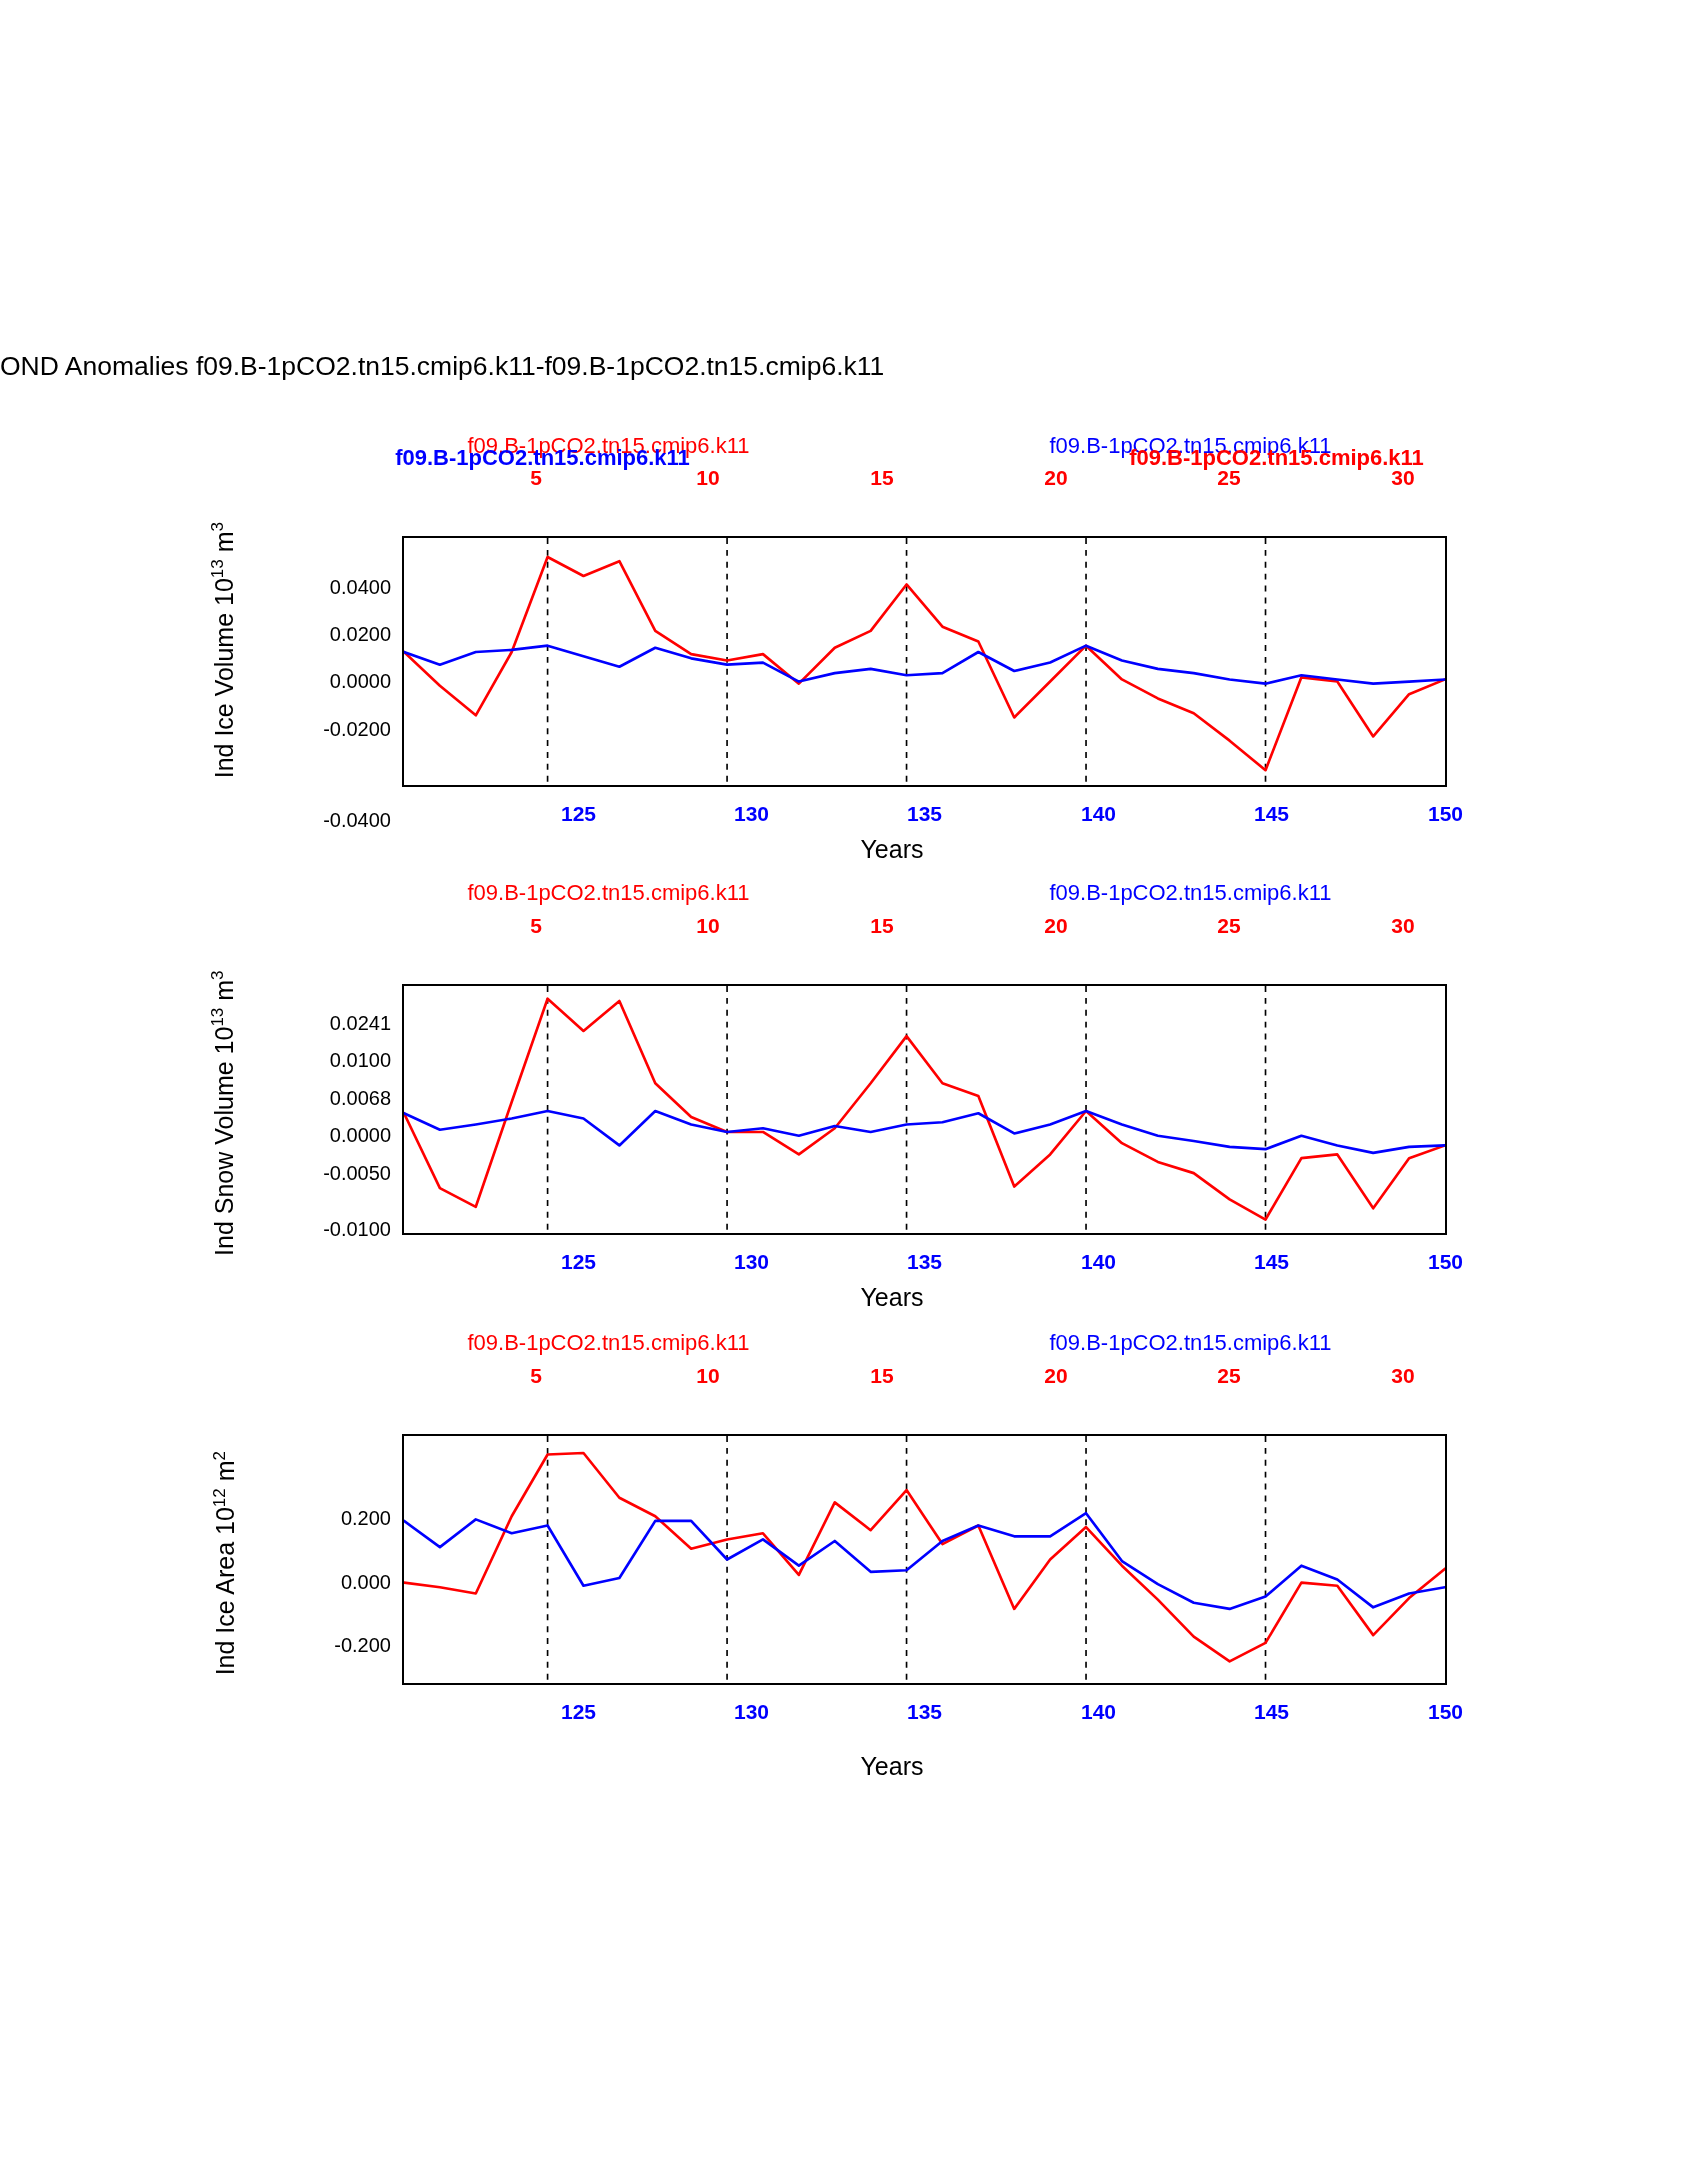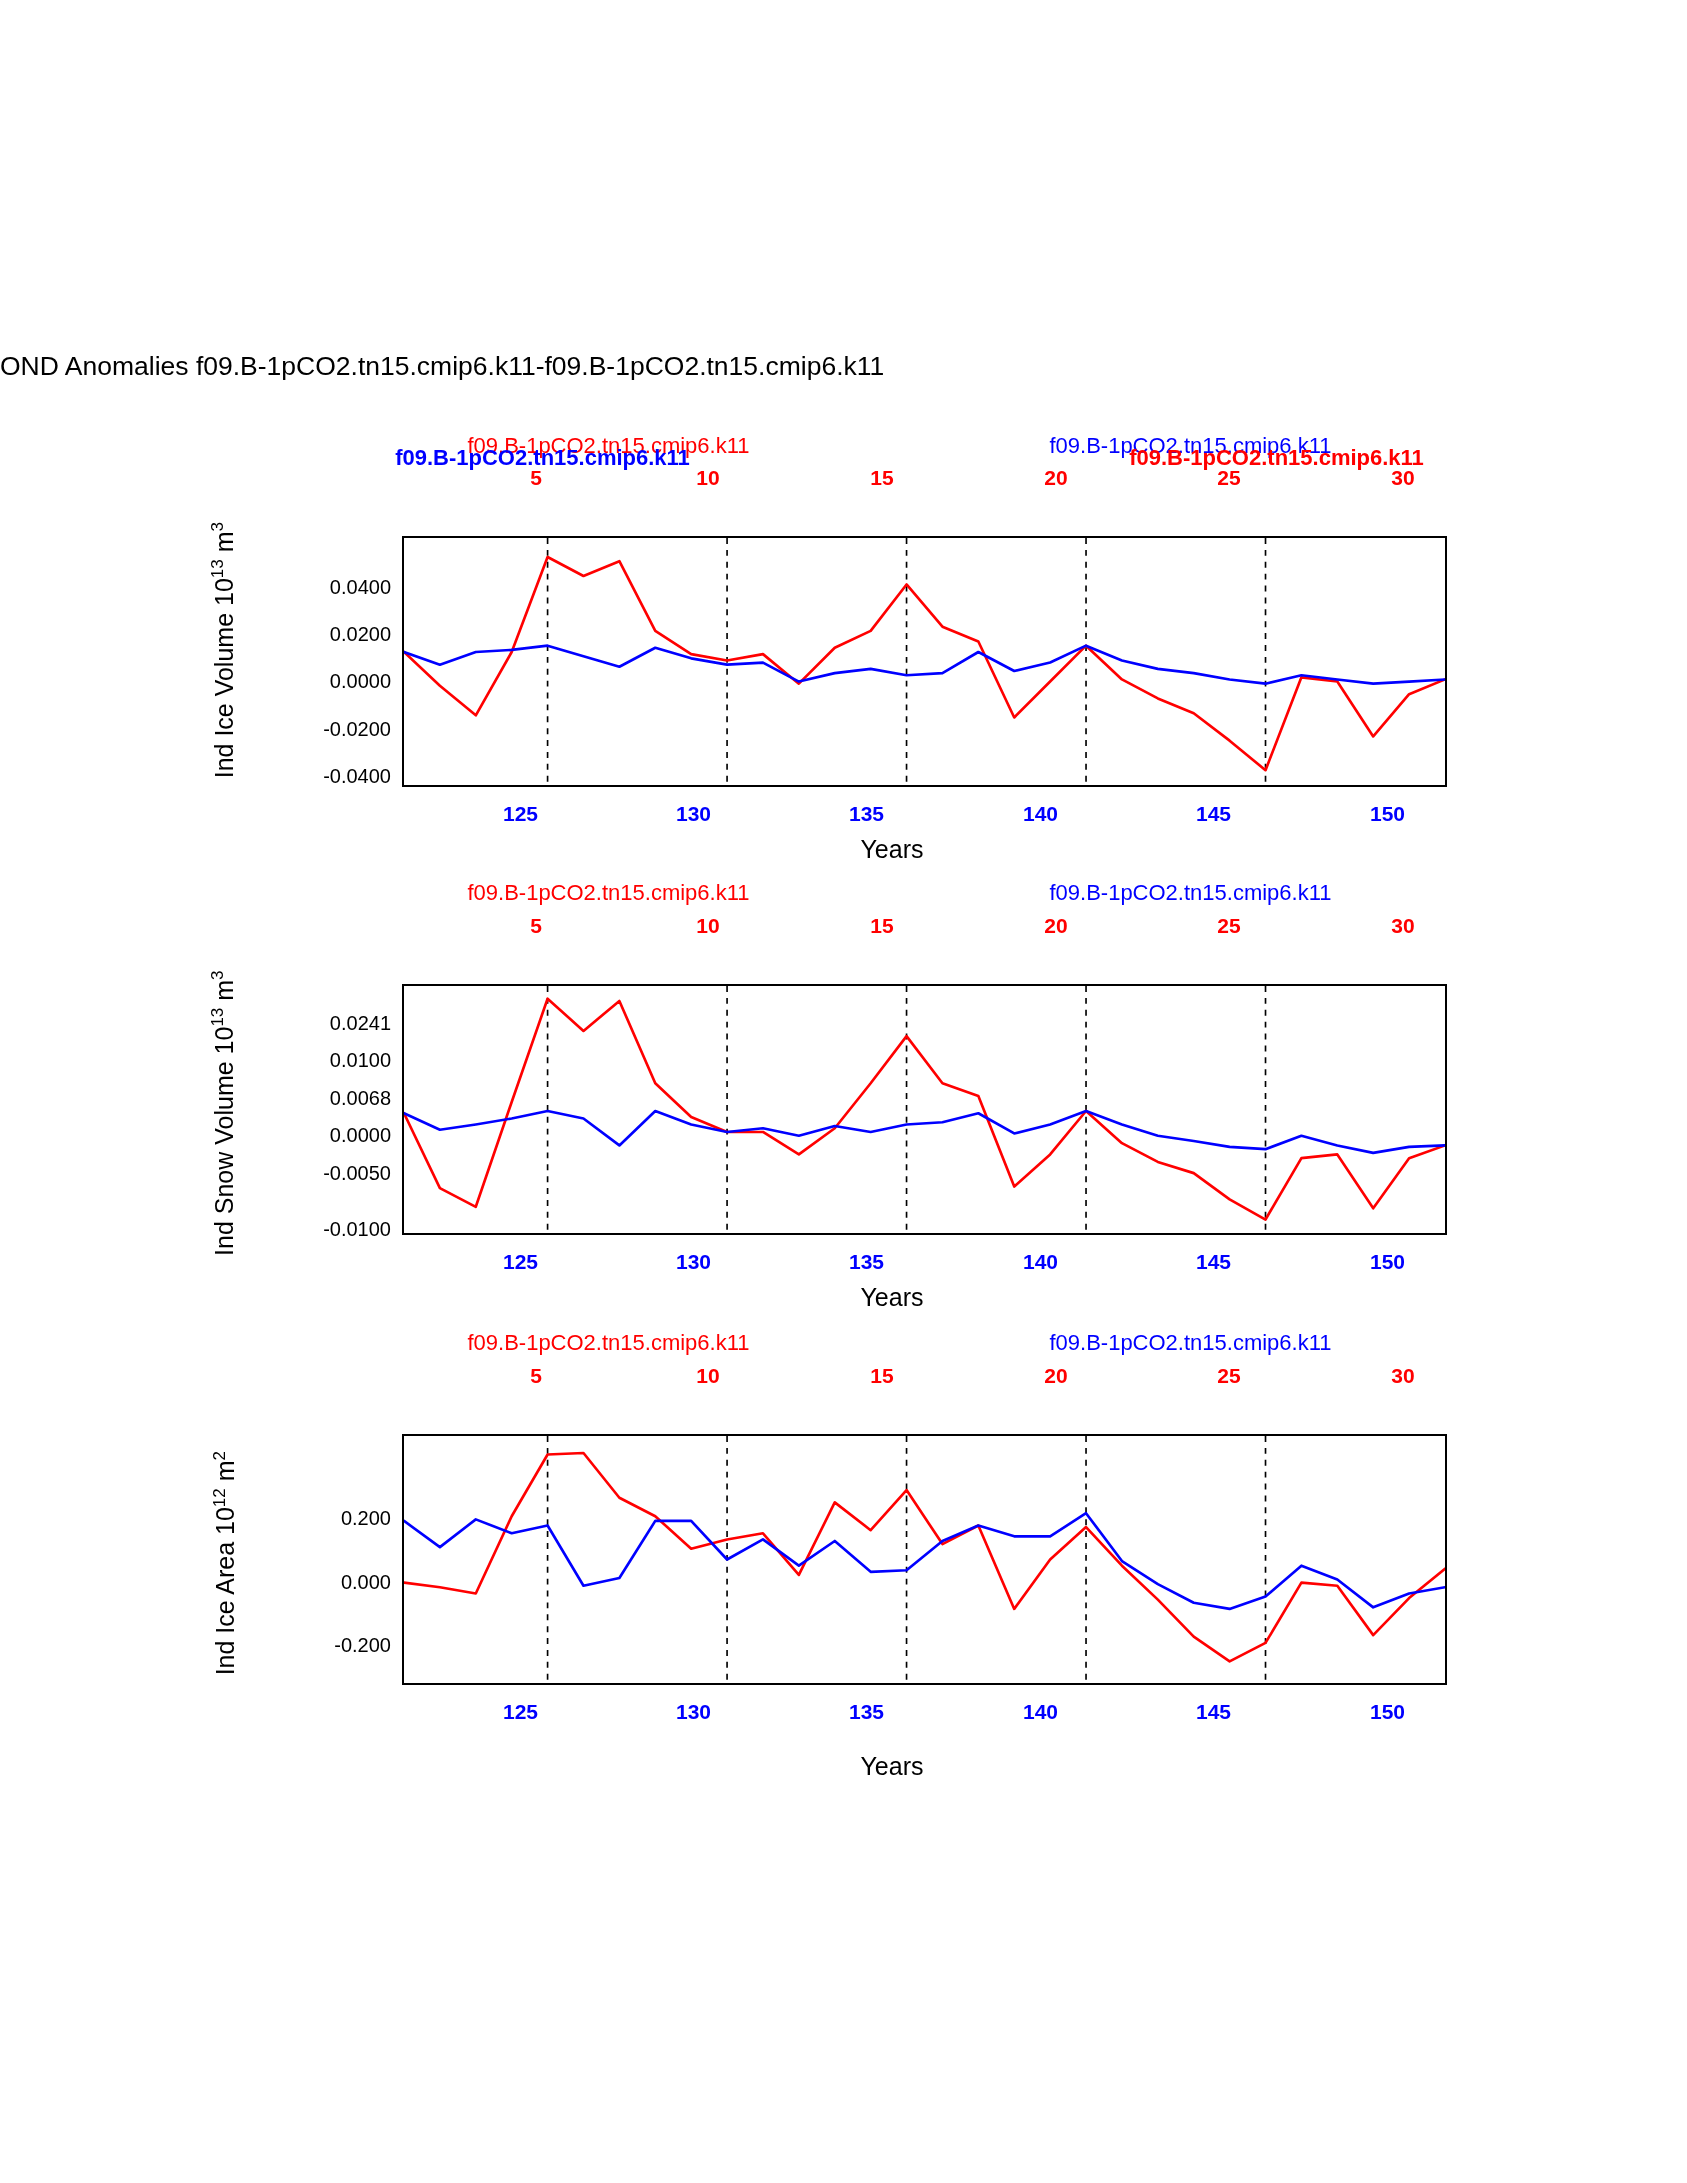--- a/index.html
+++ b/index.html
@@ -83,21 +83,21 @@
     font-weight:bold;
     color:#ff0000;
     text-align:center;
     white-space:nowrap;
   }
   .tick-bottom{
     position:absolute;
     font-size:21px;
     font-weight:bold;
     color:#0000ff;
-    text-align:left;
+    text-align:right;
     white-space:nowrap;
   }
   .tick-y{
     position:absolute;
     font-size:20px;
     color:#000000;
     text-align:right;
     white-space:nowrap;
   }
   .sup{
@@ -128,21 +128,21 @@
     <div class="tick-top" style="left:675px;top:466px;width:66px;">10</div>
     <div class="tick-top" style="left:849px;top:466px;width:66px;">15</div>
     <div class="tick-top" style="left:1023px;top:466px;width:66px;">20</div>
     <div class="tick-top" style="left:1196px;top:466px;width:66px;">25</div>
     <div class="tick-top" style="left:1370px;top:466px;width:66px;">30</div>
 
     <div class="tick-y" style="left:212px;top:576px;width:179px;">0.0400</div>
     <div class="tick-y" style="left:212px;top:623px;width:179px;">0.0200</div>
     <div class="tick-y" style="left:212px;top:670px;width:179px;">0.0000</div>
     <div class="tick-y" style="left:212px;top:718px;width:179px;text-align:right;">-0.0200</div>
-    <div class="tick-y" style="left:212px;top:765px;width:179px;">-0.0400</div>
+    <div class="tick-y" style="left:212px;top:809px;width:179px;">-0.0400</div>
 
     <div class="plotbox" style="left:402px;top:536px;width:1045px;height:251px;">
       <svg id="svg-panel-0" width="1041" height="247" viewBox="0 0 1574 374" preserveAspectRatio="none">
           <line x1="217.10344827586206" x2="217.10344827586206" y1="0" y2="374" stroke="#000000" stroke-width="2.5" stroke-dasharray="9,9"></line>
           <line x1="488.48275862068965" x2="488.48275862068965" y1="0" y2="374" stroke="#000000" stroke-width="2.5" stroke-dasharray="9,9"></line>
           <line x1="759.8620689655173" x2="759.8620689655173" y1="0" y2="374" stroke="#000000" stroke-width="2.5" stroke-dasharray="9,9"></line>
           <line x1="1031.2413793103449" x2="1031.2413793103449" y1="0" y2="374" stroke="#000000" stroke-width="2.5" stroke-dasharray="9,9"></line>
           <line x1="1302.6206896551723" x2="1302.6206896551723" y1="0" y2="374" stroke="#000000" stroke-width="2.5" stroke-dasharray="9,9"></line>
           <polyline points="0.00,172.62 54.28,223.76 108.55,268.51 162.83,172.62 217.10,28.77 271.38,57.54 325.66,35.16 379.93,140.65 434.21,175.81 488.48,185.40 542.76,175.81 597.03,220.56 651.31,166.22 705.59,140.65 759.86,70.32 814.14,134.26 868.41,156.63 922.69,271.71 976.97,217.37 1031.24,163.03 1085.52,214.17 1139.79,242.94 1194.07,265.32 1248.34,306.87 1302.62,351.62 1356.90,210.97 1411.17,217.37 1465.45,300.48 1519.72,236.55 1574.00,214.17" fill="none" stroke="#ff0000" stroke-width="4" stroke-linejoin="round" stroke-linecap="round"></polyline>
           <polyline points="0.00,172.62 54.28,191.79 108.55,172.62 162.83,169.42 217.10,163.03 271.38,179.01 325.66,194.99 379.93,166.22 434.21,182.21 488.48,191.79 542.76,188.60 597.03,217.37 651.31,204.58 705.59,198.19 759.86,207.78 814.14,204.58 868.41,172.62 922.69,201.38 976.97,188.60 1031.24,163.03 1085.52,185.40 1139.79,198.19 1194.07,204.58 1248.34,214.17 1302.62,220.56 1356.90,207.78 1411.17,214.17 1465.45,220.56 1519.72,217.37 1574.00,214.17" fill="none" stroke="#0000ff" stroke-width="4" stroke-linejoin="round" stroke-linecap="round"></polyline>

